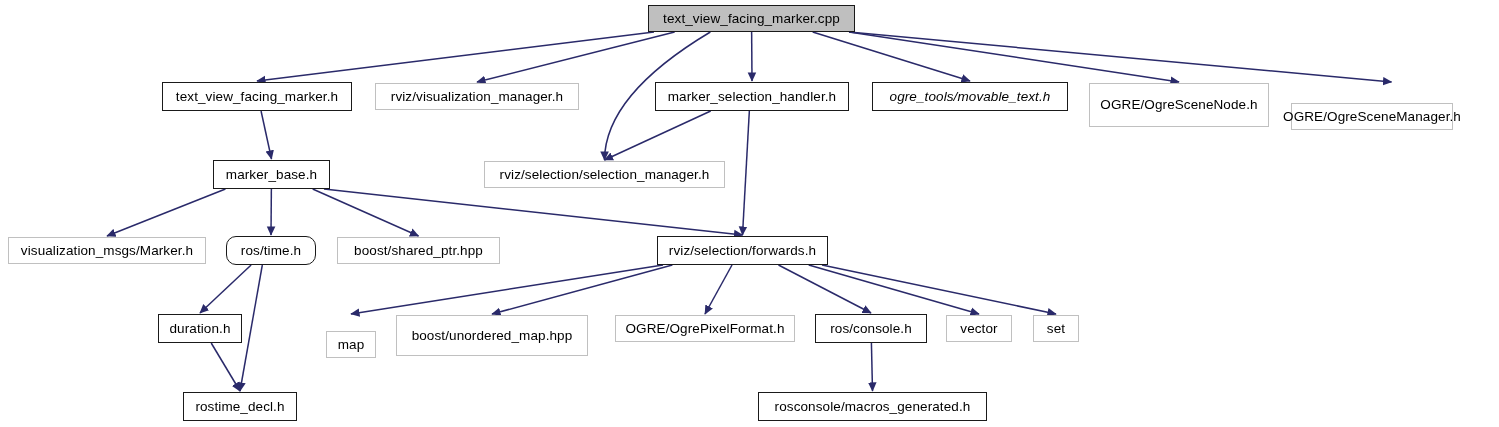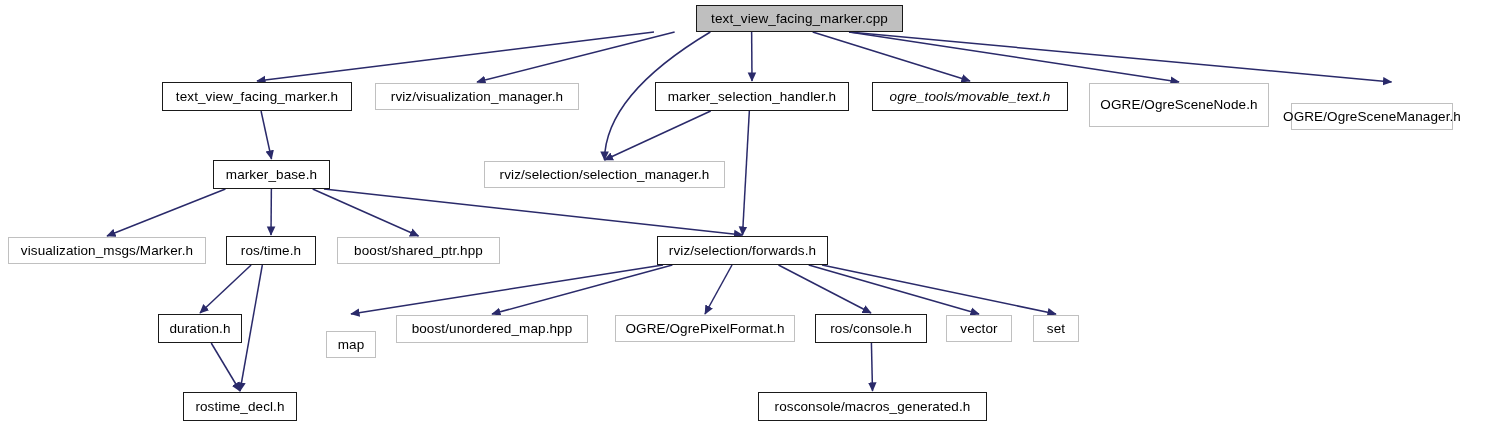--- a/index.html
+++ b/index.html
@@ -37,21 +37,20 @@
     white-space: nowrap;
     padding: 0 7px;
     letter-spacing: 0.1px;
   }
   .node.clickable {
     border: 1.6px solid #1a1a1a;
   }
   .node.root {
     background: #bfbfbf;
     border: 1.6px solid #1a1a1a;
-    margin-left: 48px;
   }
   .node-label {
     display: block;
   }
 </style>
 </head>
 <body>
 
 <div id="graph-canvas">
   <svg id="edge-layer" viewBox="0 0 1499 427" width="1499" height="427" xmlns="http://www.w3.org/2000/svg">
@@ -109,36 +108,36 @@
       </div>
       <div class="node clickable" style="left: 213px; top: 160px; width: 117px; height: 29px;">
         <span class="node-label">marker_base.h</span>
       </div>
       <div class="node" style="left: 484px; top: 161px; width: 241px; height: 27px;">
         <span class="node-label">rviz/selection/selection_manager.h</span>
       </div>
       <div class="node" style="left: 8px; top: 237px; width: 198px; height: 27px;">
         <span class="node-label">visualization_msgs/Marker.h</span>
       </div>
-      <div class="node clickable" style="left: 226px; top: 236px; width: 90px; height: 29px;">
+      <div class="node clickable" style="left: 226px; top: 236px; width: 90px; height: 29px; border-radius: 10px;">
         <span class="node-label">ros/time.h</span>
       </div>
       <div class="node" style="left: 337px; top: 237px; width: 163px; height: 27px;">
         <span class="node-label">boost/shared_ptr.hpp</span>
       </div>
       <div class="node clickable" style="left: 657px; top: 236px; width: 171px; height: 29px;">
         <span class="node-label">rviz/selection/forwards.h</span>
       </div>
       <div class="node clickable" style="left: 158px; top: 314px; width: 84px; height: 29px;">
         <span class="node-label">duration.h</span>
       </div>
       <div class="node" style="left: 326px; top: 315px; width: 50px; height: 27px; margin-top: 16px;">
         <span class="node-label">map</span>
       </div>
-      <div class="node" style="left: 396px; top: 315px; width: 192px; height: 28px;">
+      <div class="node" style="left: 396px; top: 315px; width: 192px; height: 41px;">
         <span class="node-label">boost/unordered_map.hpp</span>
       </div>
       <div class="node" style="left: 615px; top: 315px; width: 180px; height: 27px;">
         <span class="node-label">OGRE/OgrePixelFormat.h</span>
       </div>
       <div class="node clickable" style="left: 815px; top: 314px; width: 112px; height: 29px; text-align: right;">
         <span class="node-label">ros/console.h</span>
       </div>
       <div class="node" style="left: 946px; top: 315px; width: 66px; height: 27px;">
         <span class="node-label">vector</span>

